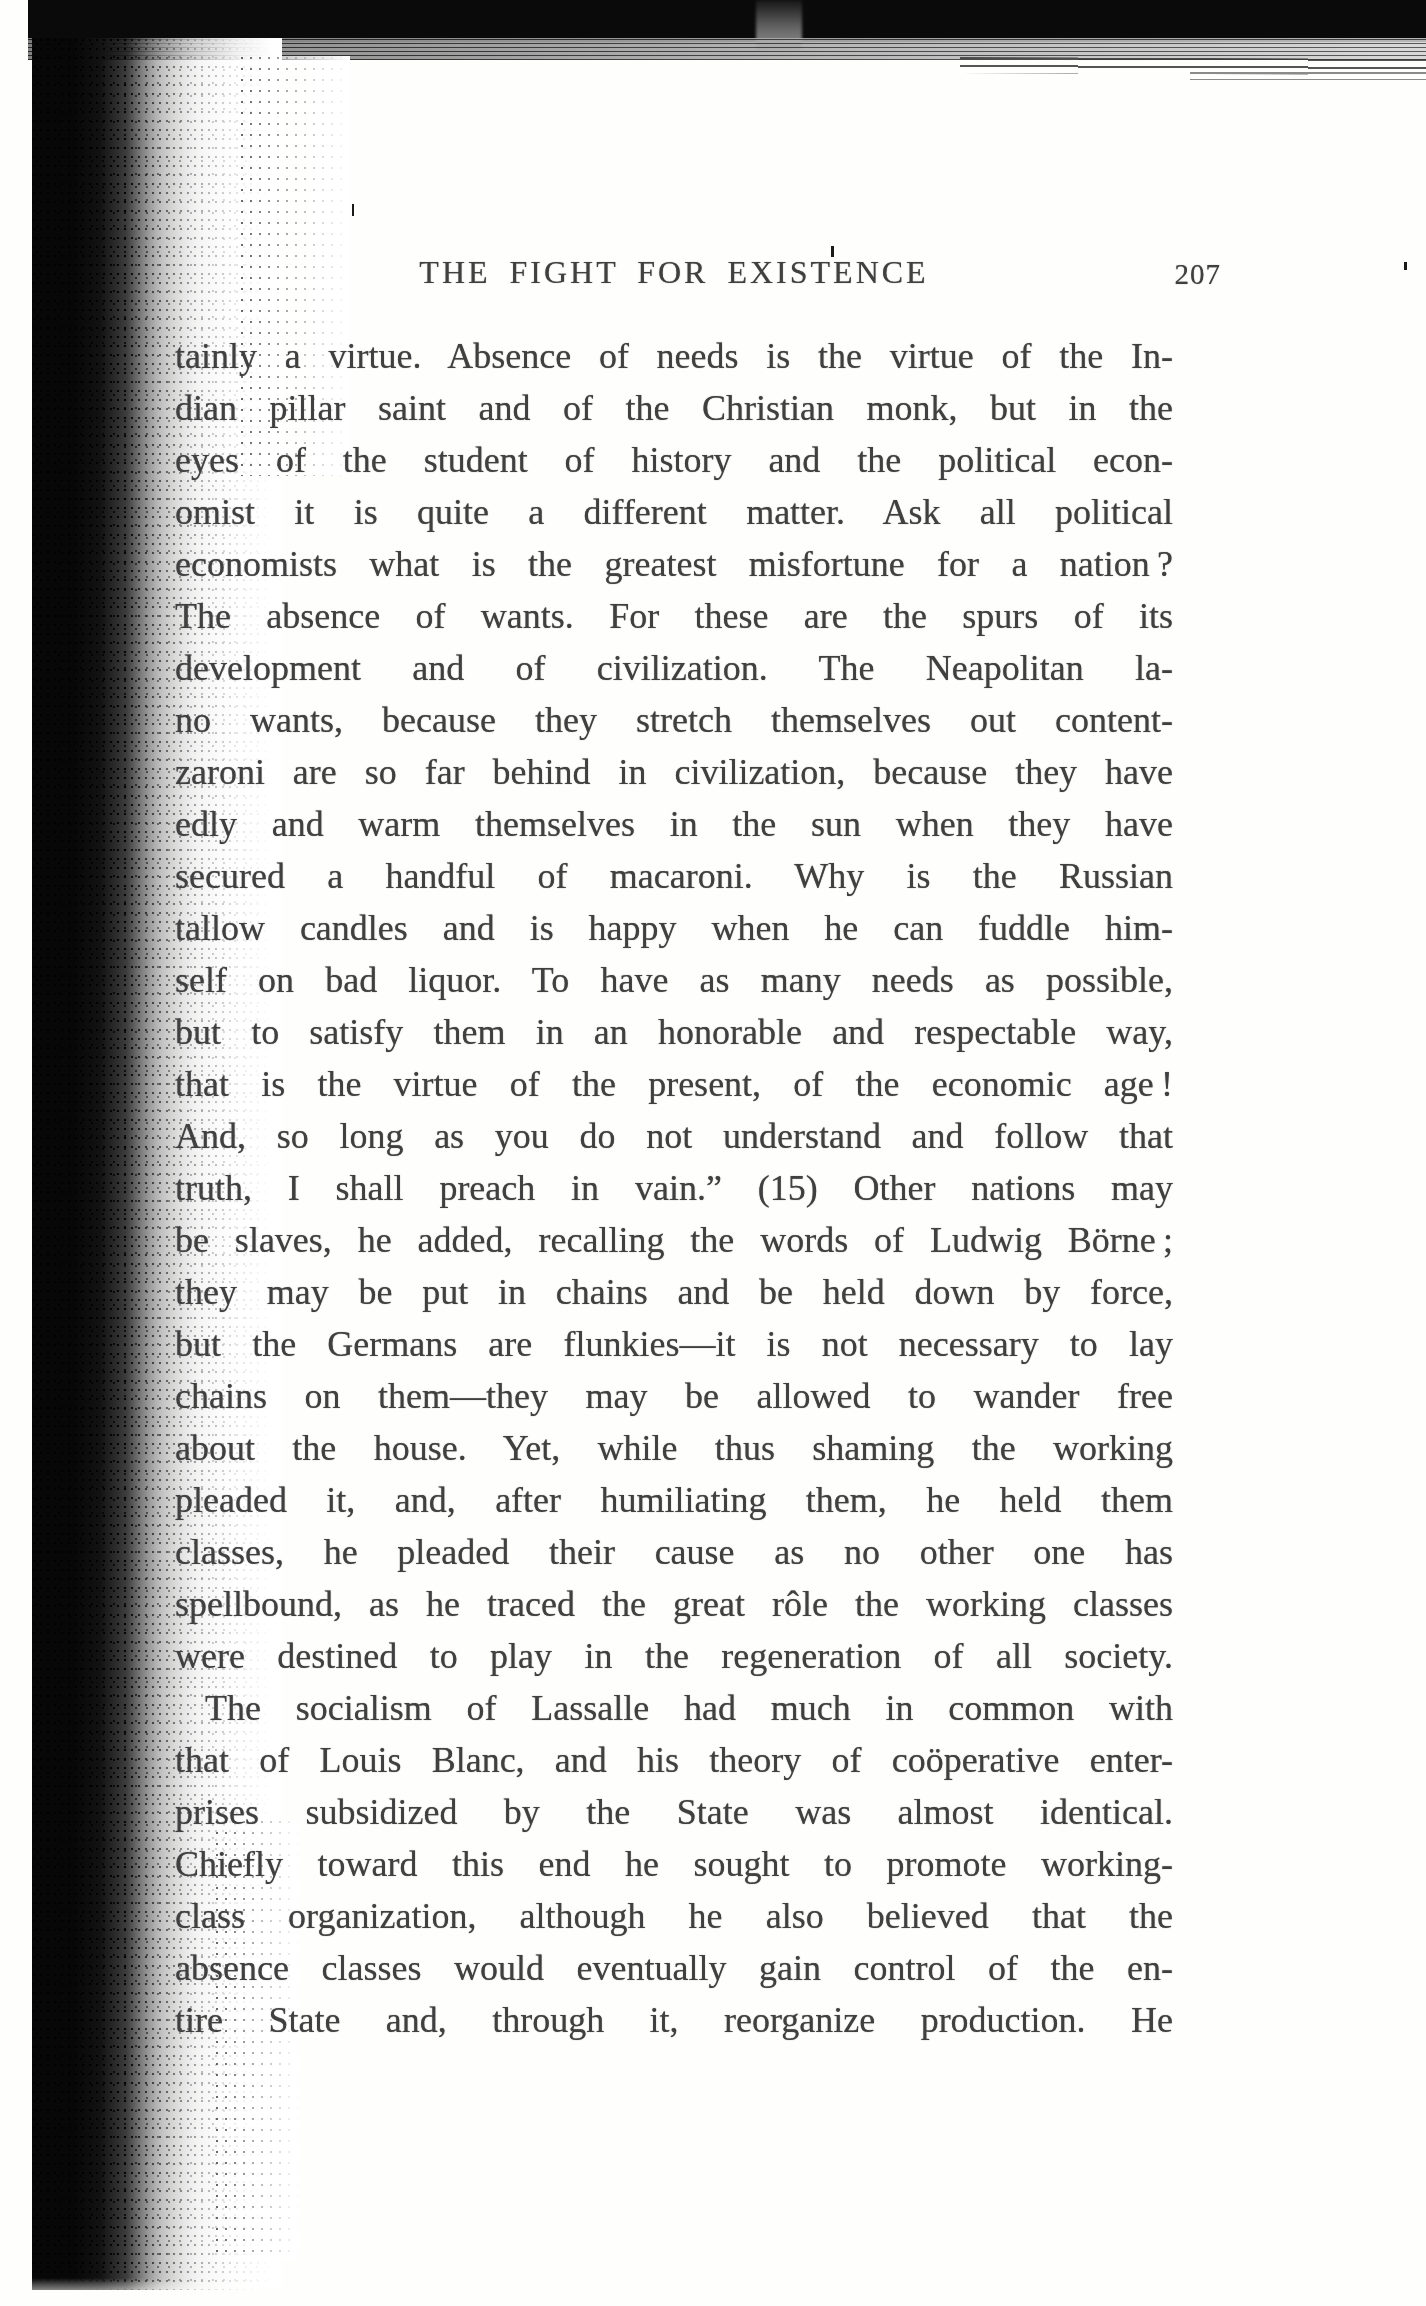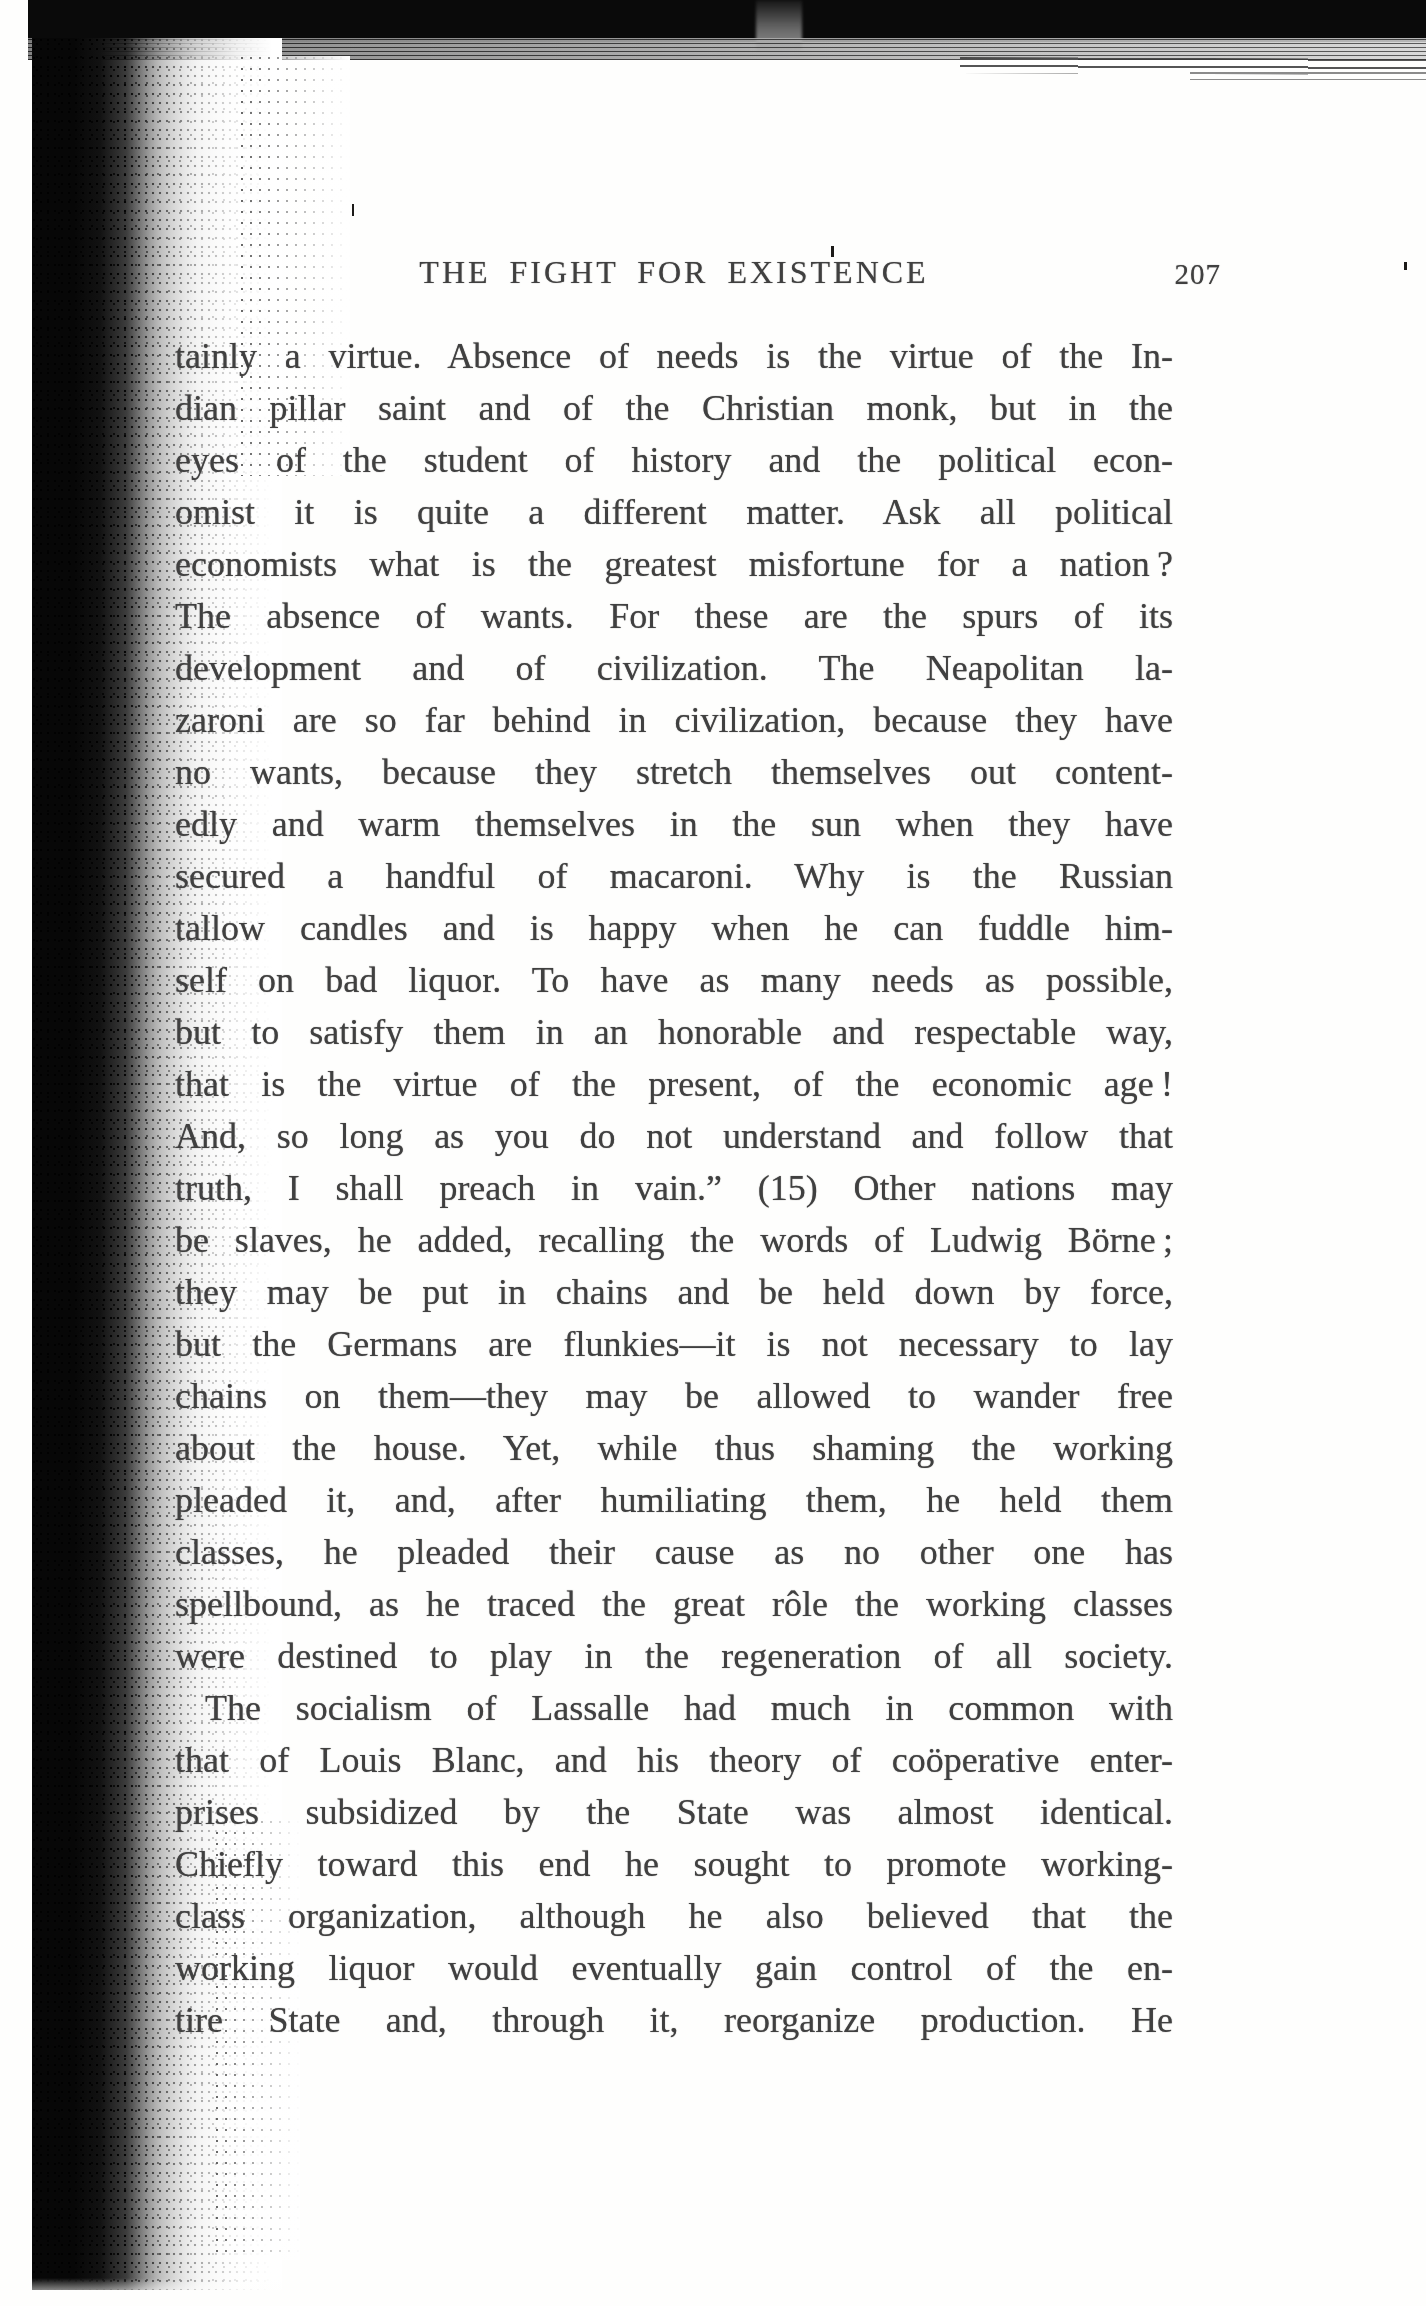--- a/index.html
+++ b/index.html
@@ -89,22 +89,22 @@
       <span class="page-number">207</span>
     </div>
     <div class="body-text" id="body-lines">
         <div class="line">tainly a virtue. Absence of needs is the virtue of the In-</div>
         <div class="line">dian pillar saint and of the Christian monk, but in the</div>
         <div class="line">eyes of the student of history and the political econ-</div>
         <div class="line">omist it is quite a different matter. Ask all political</div>
         <div class="line">economists what is the greatest misfortune for a nation ?</div>
         <div class="line">The absence of wants. For these are the spurs of its</div>
         <div class="line">development and of civilization. The Neapolitan la-</div>
+        <div class="line">no wants, because they stretch themselves out content-</div>
         <div class="line">zaroni are so far behind in civilization, because they have</div>
-        <div class="line">no wants, because they stretch themselves out content-</div>
         <div class="line">edly and warm themselves in the sun when they have</div>
         <div class="line">secured a handful of macaroni. Why is the Russian</div>
         <div class="line">tallow candles and is happy when he can fuddle him-</div>
         <div class="line">self on bad liquor. To have as many needs as possible,</div>
         <div class="line">but to satisfy them in an honorable and respectable way,</div>
         <div class="line">that is the virtue of the present, of the economic age !</div>
         <div class="line">And, so long as you do not understand and follow that</div>
         <div class="line">truth, I shall preach in vain.” (15) Other nations may</div>
         <div class="line">be slaves, he added, recalling the words of Ludwig Börne ;</div>
         <div class="line">they may be put in chains and be held down by force,</div>
@@ -113,18 +113,18 @@
         <div class="line">about the house. Yet, while thus shaming the working</div>
         <div class="line">pleaded it, and, after humiliating them, he held them</div>
         <div class="line">classes, he pleaded their cause as no other one has</div>
         <div class="line">spellbound, as he traced the great rôle the working classes</div>
         <div class="line">were destined to play in the regeneration of all society.</div>
         <div class="line indent">The socialism of Lassalle had much in common with</div>
         <div class="line">that of Louis Blanc, and his theory of coöperative enter-</div>
         <div class="line">prises subsidized by the State was almost identical.</div>
         <div class="line">Chiefly toward this end he sought to promote working-</div>
         <div class="line">class organization, although he also believed that the</div>
-        <div class="line">working liquor would eventually gain control of the en-</div>
+        <div class="line">absence classes would eventually gain control of the en-</div>
         <div class="line">tire State and, through it, reorganize production. He</div>
       </div>
   </div>
 
 </div>
 
 </body></html>

